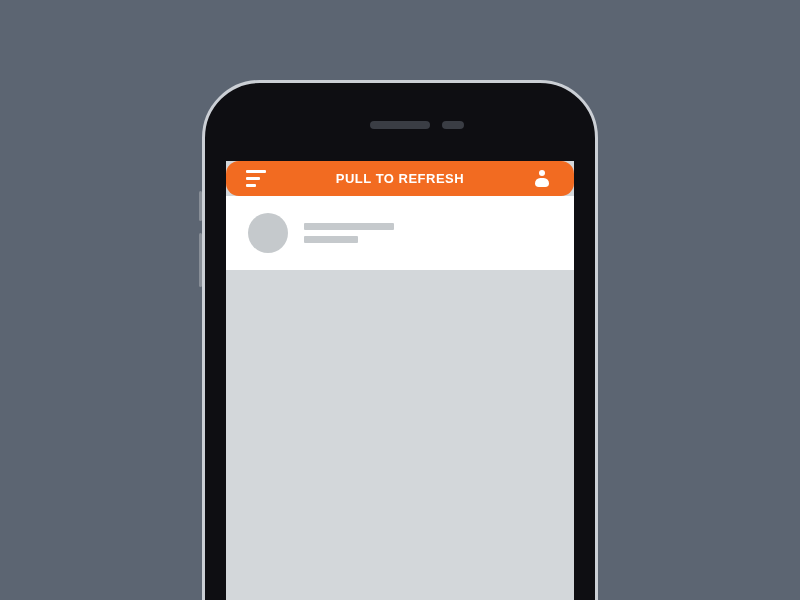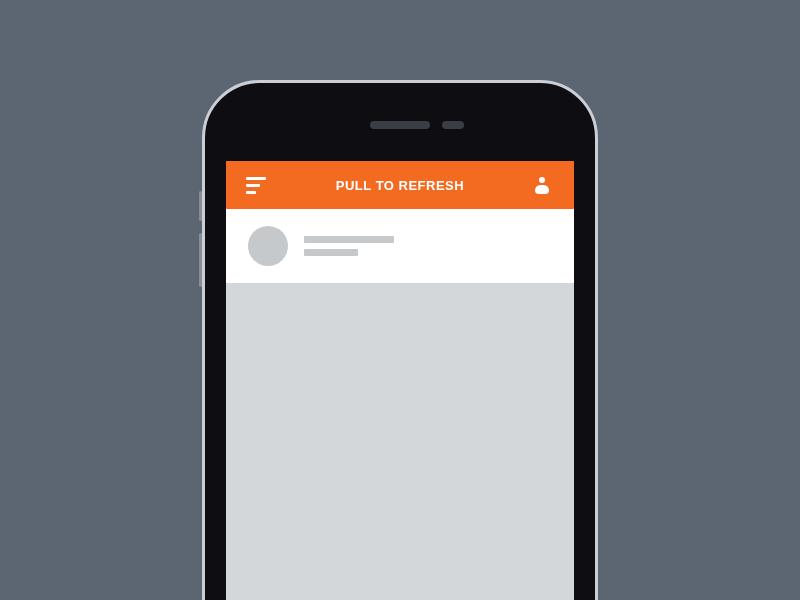--- a/index.html
+++ b/index.html
@@ -54,27 +54,28 @@
     .screen {
       position: absolute;
       top: 78px;
       left: 21px;
       right: 21px;
       bottom: 0;
       background: #d3d7da;
       overflow: hidden;
     }
     .app-header {
-      height: 48px;
+      height: 35px;
       background: #f26b21;
       display: flex;
       align-items: center;
       justify-content: space-between;
       padding: 0 20px;
       color: #fff;
+      border-radius: 13px;
     }
     .menu-btn {
       width: 24px;
       height: 24px;
       display: flex;
       flex-direction: column;
       justify-content: center;
       gap: 4px;
       cursor: pointer;
     }

